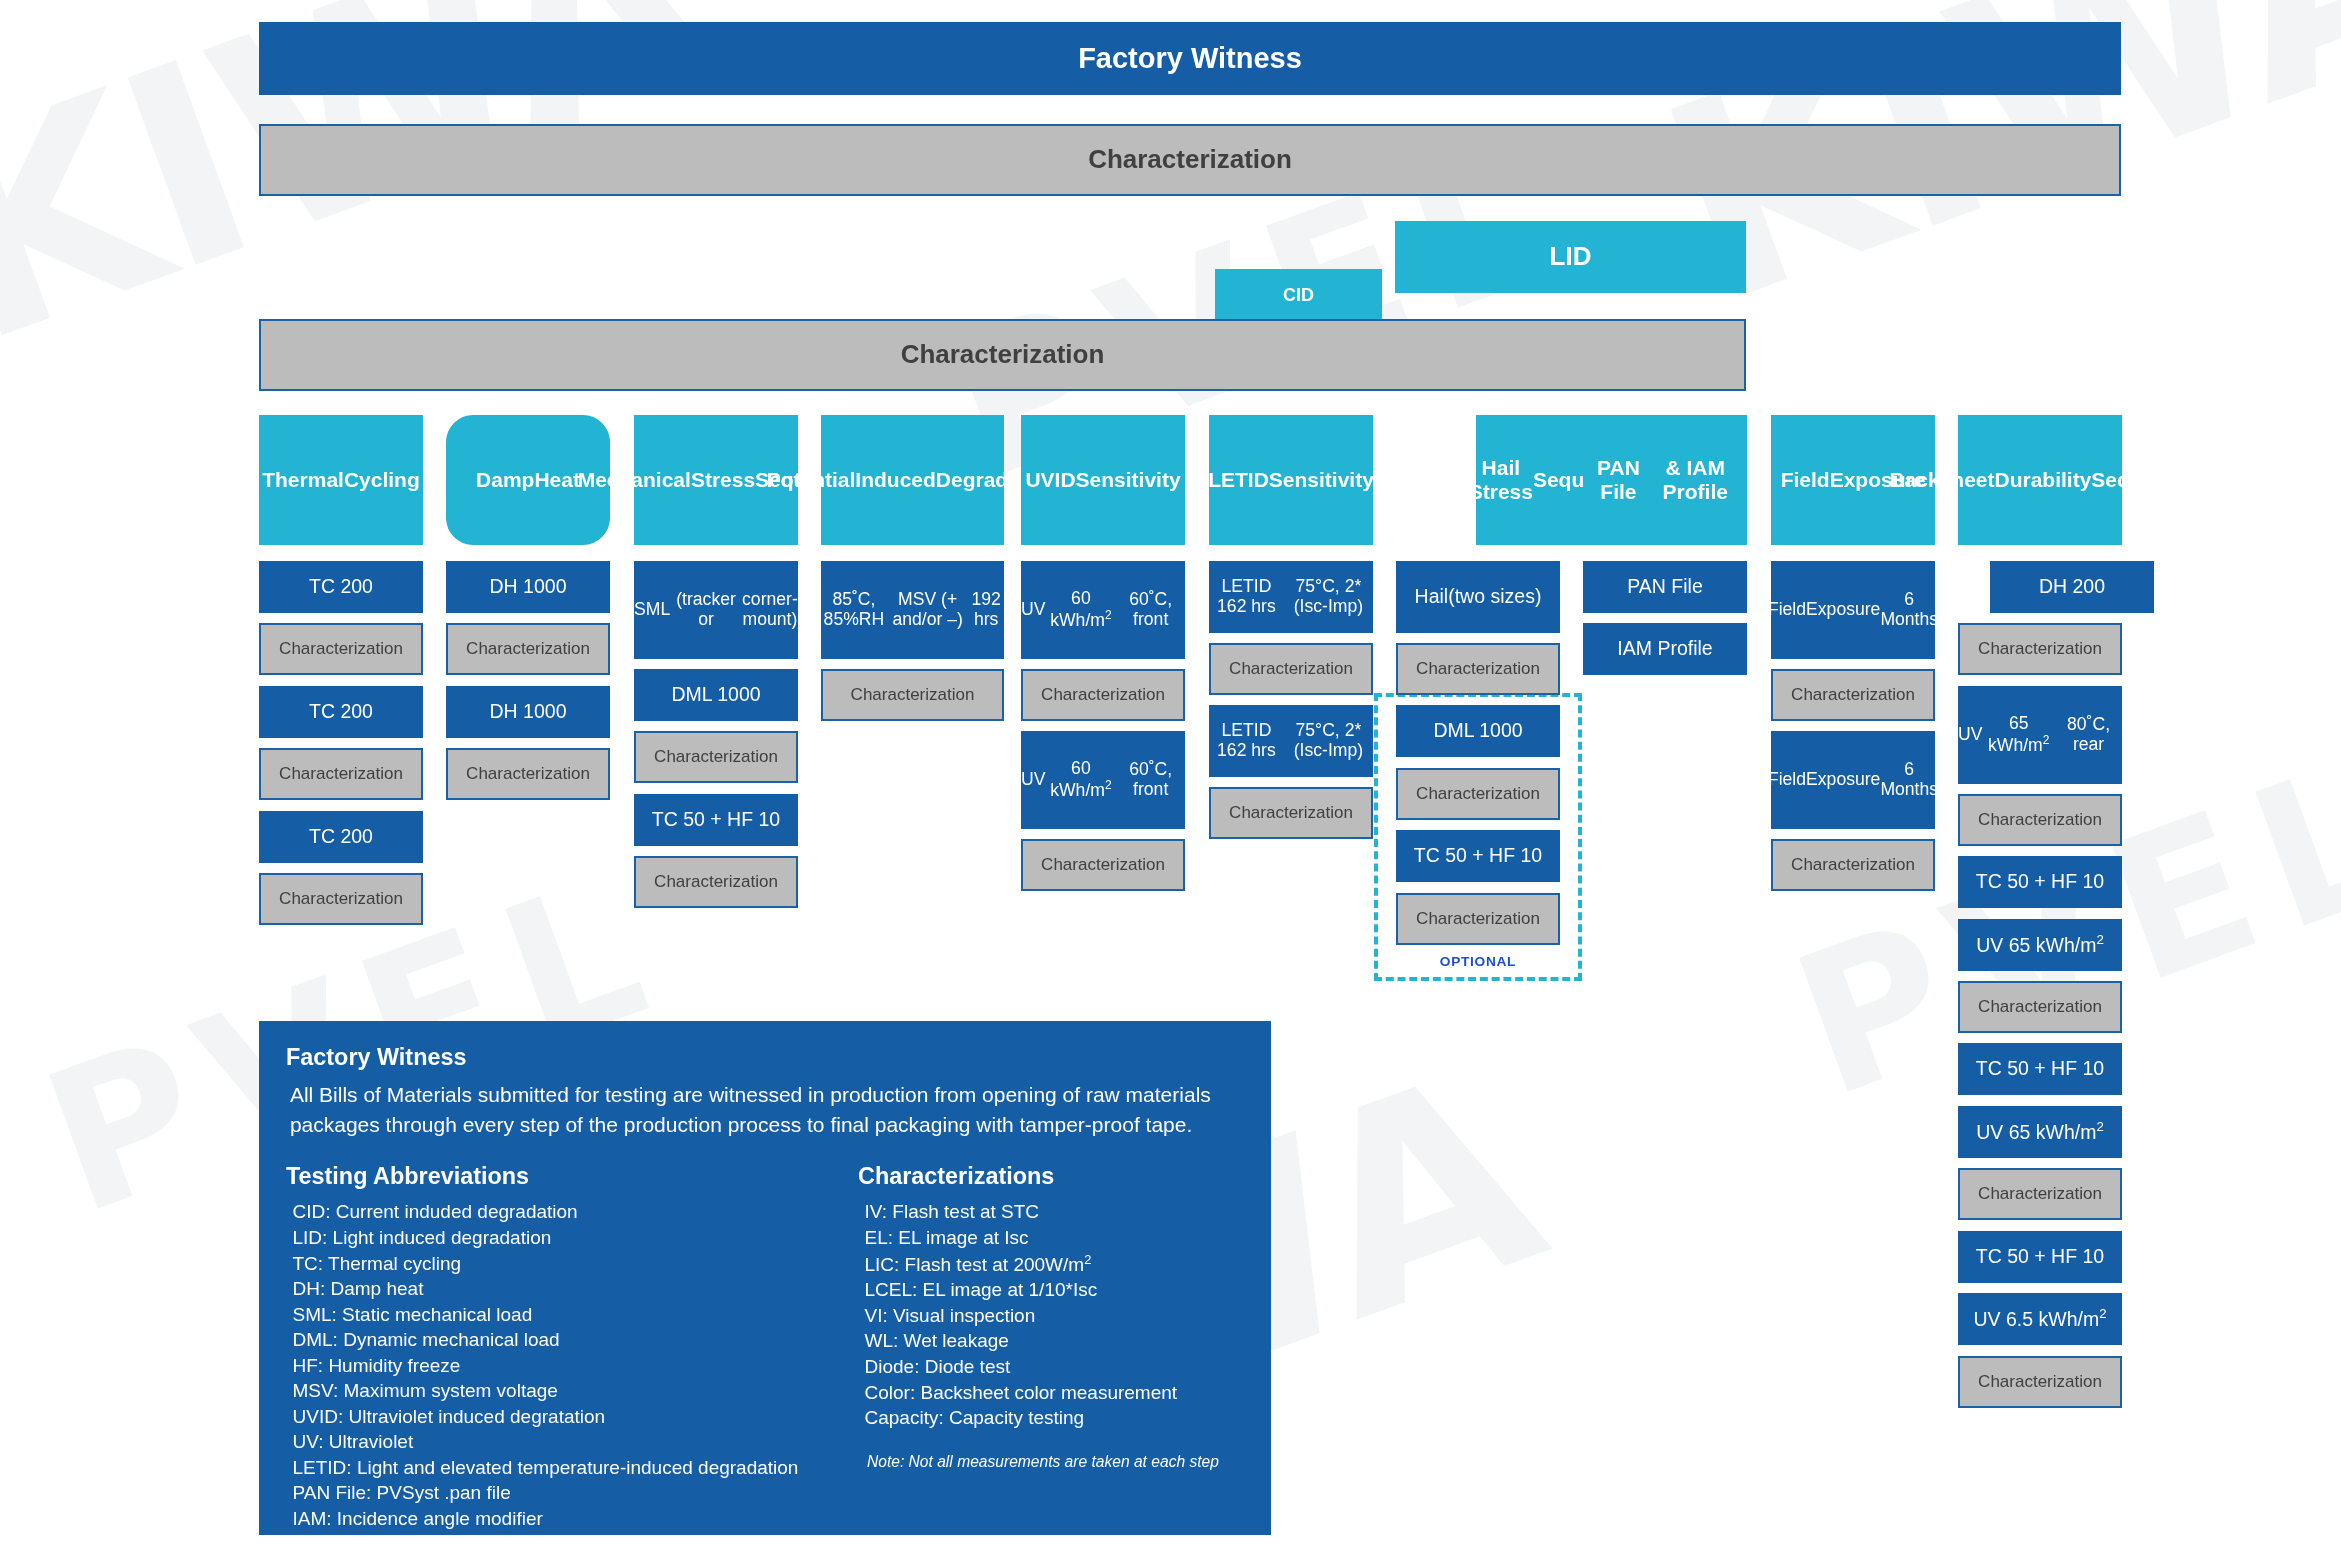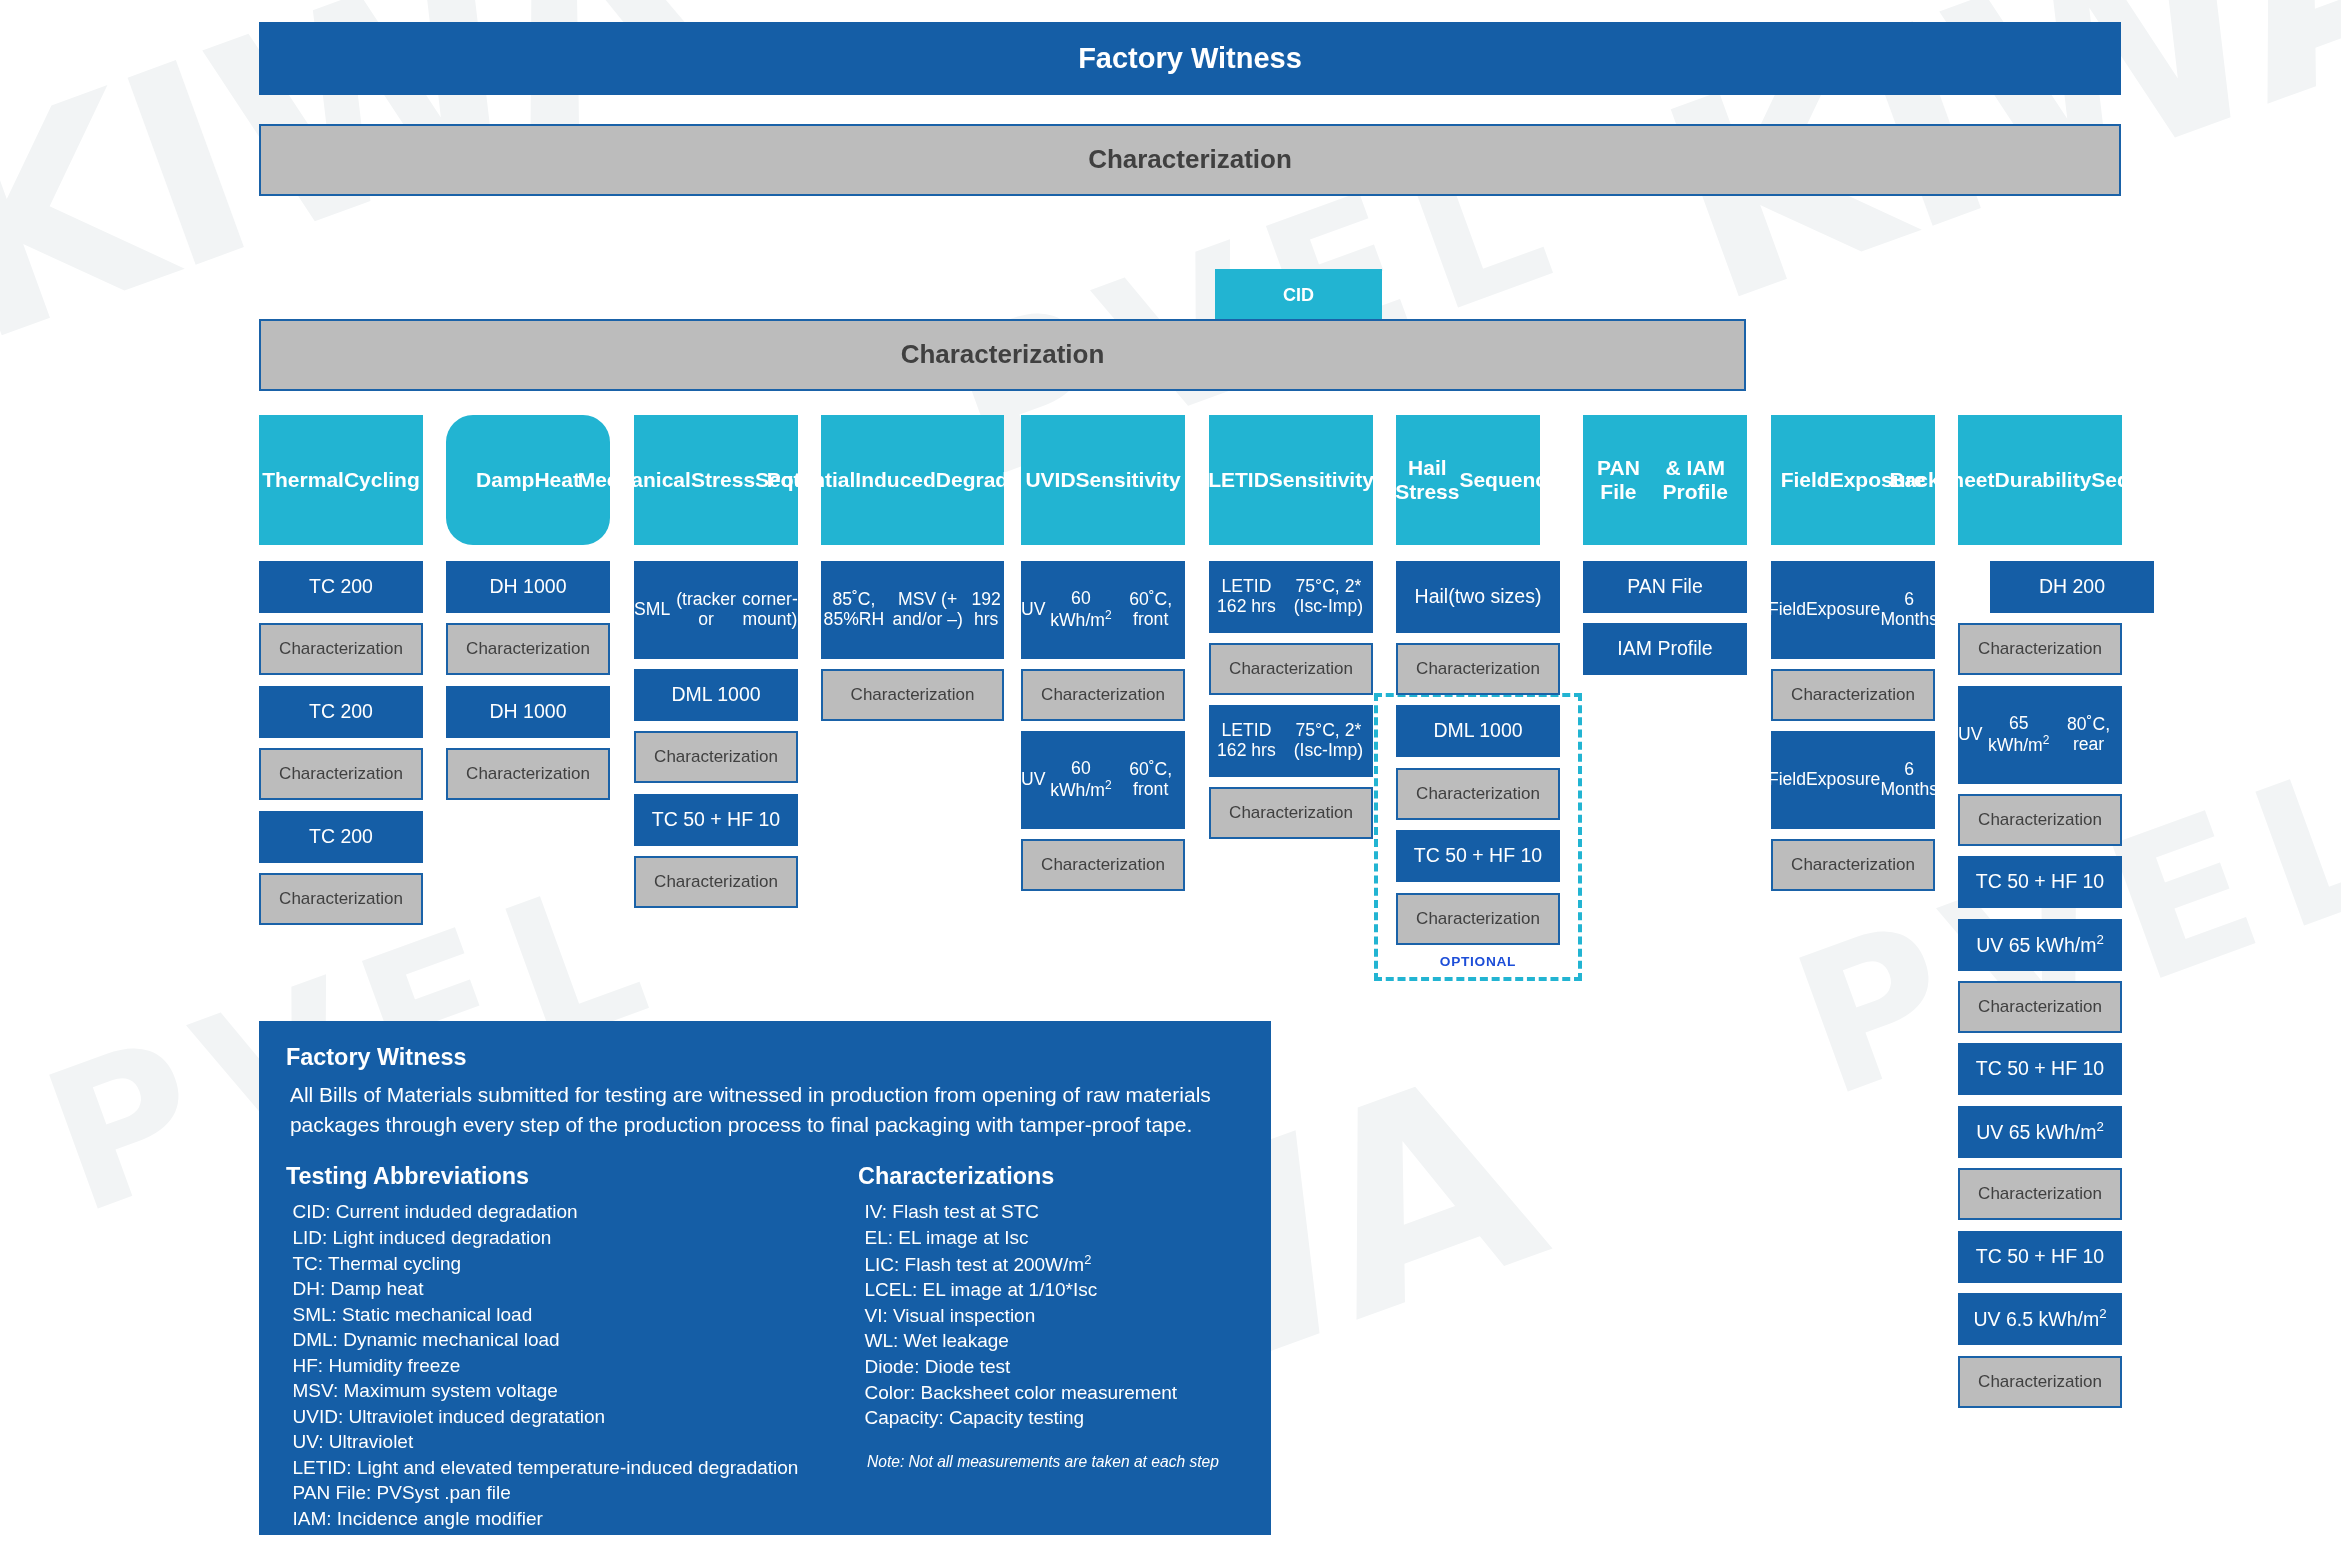--- a/index.html
+++ b/index.html
@@ -94,20 +94,21 @@
   <div class="wm b" style="left:1789px;top:813px;">PVEL</div>
 </div>
 
 <div id="canvas">
 
   <div class="abs blk blk-title" id="bar-factory-witness" style="left:259px;top:22px;width:1862px;height:73px;font-size:29px;">Factory Witness</div>
 
   <div class="abs blk blk-gray" id="bar-char-1" style="left:259px;top:124px;width:1862px;height:72px;font-size:26px;font-weight:bold;">Characterization</div>
 
   <div class="abs blk blk-teal" id="bar-cid" style="left:1215px;top:221px;width:167px;height:52px;font-size:18px;margin-top:48px;">CID</div>
+  <div class="abs blk blk-teal" id="bar-lid" style="left:1395px;top:221px;width:351px;height:72px;font-size:26px;">LID</div>
 
   <div class="abs blk blk-gray" id="bar-char-2" style="left:259px;top:319px;width:1487px;height:72px;font-size:26px;font-weight:bold;">Characterization</div>
 
   <div id="grid">
       <div class="abs blk blk-teal hdr-txt" style="left: 259px; top: 415px; width: 164px; height: 130px; font-size: 21px;">
         <div>Thermal</div>
         <div>Cycling</div>
       </div>
       <div class="abs blk blk-dark" style="left: 259px; top: 561px; width: 164px; height: 52px; font-size: 19.5px; z-index: 3;">
         <div>TC 200</div>
@@ -209,21 +210,21 @@
       <div class="abs blk blk-gray" style="left: 1209px; top: 643px; width: 164px; height: 52px; font-size: 17px; z-index: 3;">
         <div>Characterization</div>
       </div>
       <div class="abs blk blk-dark" style="left: 1209px; top: 705px; width: 164px; height: 72px; font-size: 17.6px; z-index: 3;">
         <div>LETID 162 hrs</div>
         <div>75°C, 2*(Isc-Imp)</div>
       </div>
       <div class="abs blk blk-gray" style="left: 1209px; top: 787px; width: 164px; height: 52px; font-size: 17px; z-index: 3;">
         <div>Characterization</div>
       </div>
-      <div class="abs blk blk-teal hdr-txt" style="left: 1396px; top: 415px; width: 144px; height: 130px; font-size: 21px; padding-left: 23px;">
+      <div class="abs blk blk-teal hdr-txt" style="left: 1476px; top: 415px; width: 131px; height: 130px; font-size: 21px; padding-left: 23px;">
         <div>Hail Stress</div>
         <div>Sequence</div>
       </div>
       <div class="abs blk blk-dark" style="left: 1396px; top: 561px; width: 164px; height: 72px; font-size: 19.5px; z-index: 3;">
         <div>Hail</div>
         <div>(two sizes)</div>
       </div>
       <div class="abs blk blk-gray" style="left: 1396px; top: 643px; width: 164px; height: 52px; font-size: 17px; z-index: 3;">
         <div>Characterization</div>
       </div>

